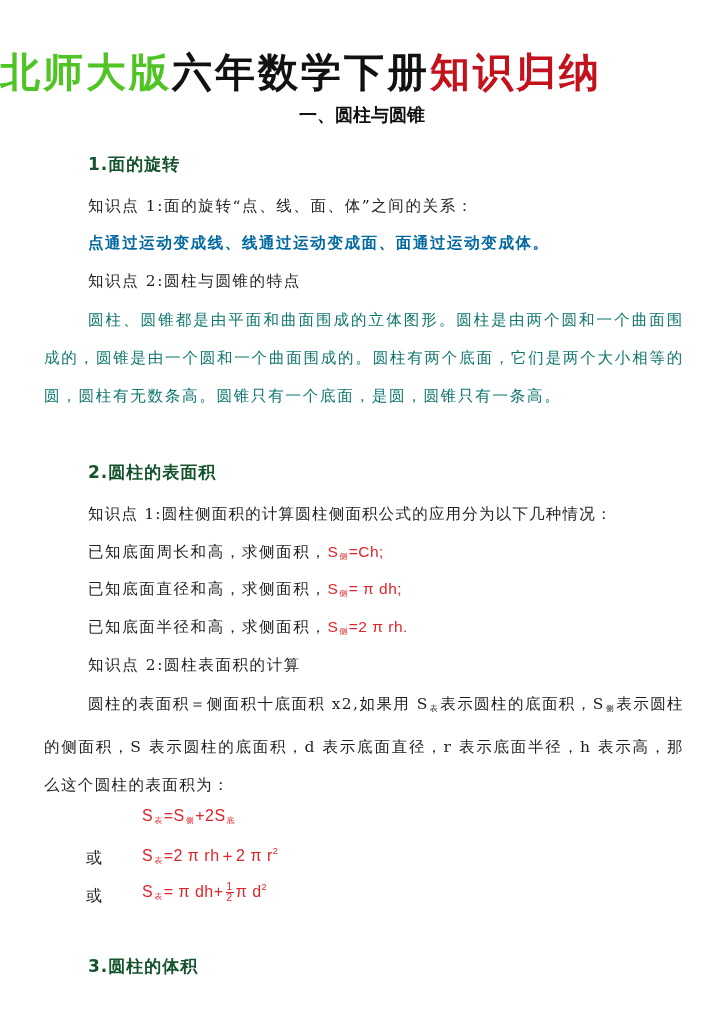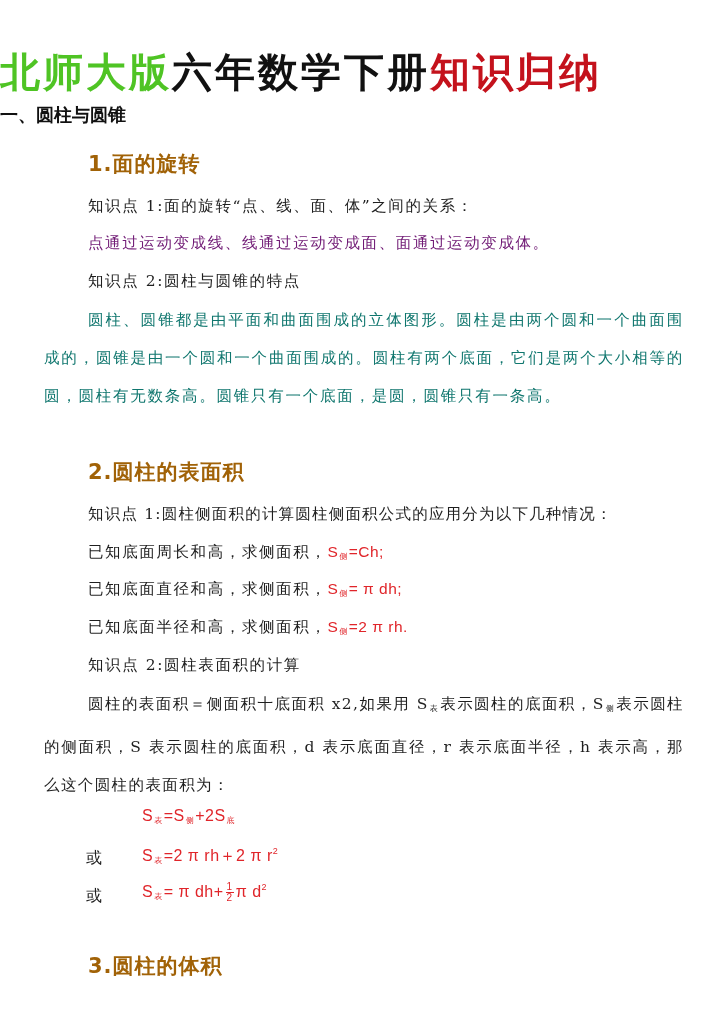--- a/index.html
+++ b/index.html
@@ -10,38 +10,38 @@
     position: absolute; left: 0; top: 46px; width: 576px; text-align: center;
     font-family: "DejaVu Sans", "Liberation Sans", sans-serif;
     font-size: 40px; font-weight: bold; letter-spacing: 3px; line-height: 52px;
     white-space: nowrap;
   }
   .title .g { color: #4fc424; }
   .title .k { color: #111111; }
   .title .r { color: #c4121c; }
 
   .subtitle {
-    position: absolute; left: 0; top: 103px; width: 724px; text-align: left;
+    position: absolute; left: 0; top: 103px; width: 724px; text-align: center;
     font-family: "DejaVu Sans", "Liberation Sans", sans-serif;
     font-size: 18px; font-weight: bold; color: #111; line-height: 24px;
   }
 
   .h {
     position: absolute; left: 88px;
     font-family: "DejaVu Sans", "Liberation Sans", sans-serif;
-    font-size: 21px; font-weight: bold; color: #a16207; letter-spacing: 1px;
+    font-size: 17px; font-weight: bold; color: #14532d; letter-spacing: 1px;
     line-height: 24px;
   }
 
   .line {
     position: absolute; font-size: 15.5px; line-height: 22px; white-space: nowrap;
     letter-spacing: 1.6px;
   }
   .black { color: #1f1f1f; }
-  .red { color: #701a75; }
+  .red { color: #0369a1; font-weight: bold; }
 
   .para {
     position: absolute; left: 44px; width: 640px;
     font-size: 15.5px; line-height: 38px; color: #0f766e;
     text-indent: 44px; letter-spacing: 1.75px; text-align: justify;
   }
   .para-black { color: #1f1f1f; letter-spacing: 1.4px; }
 
   .f {
     font-family: "Liberation Sans", "DejaVu Sans", sans-serif;

